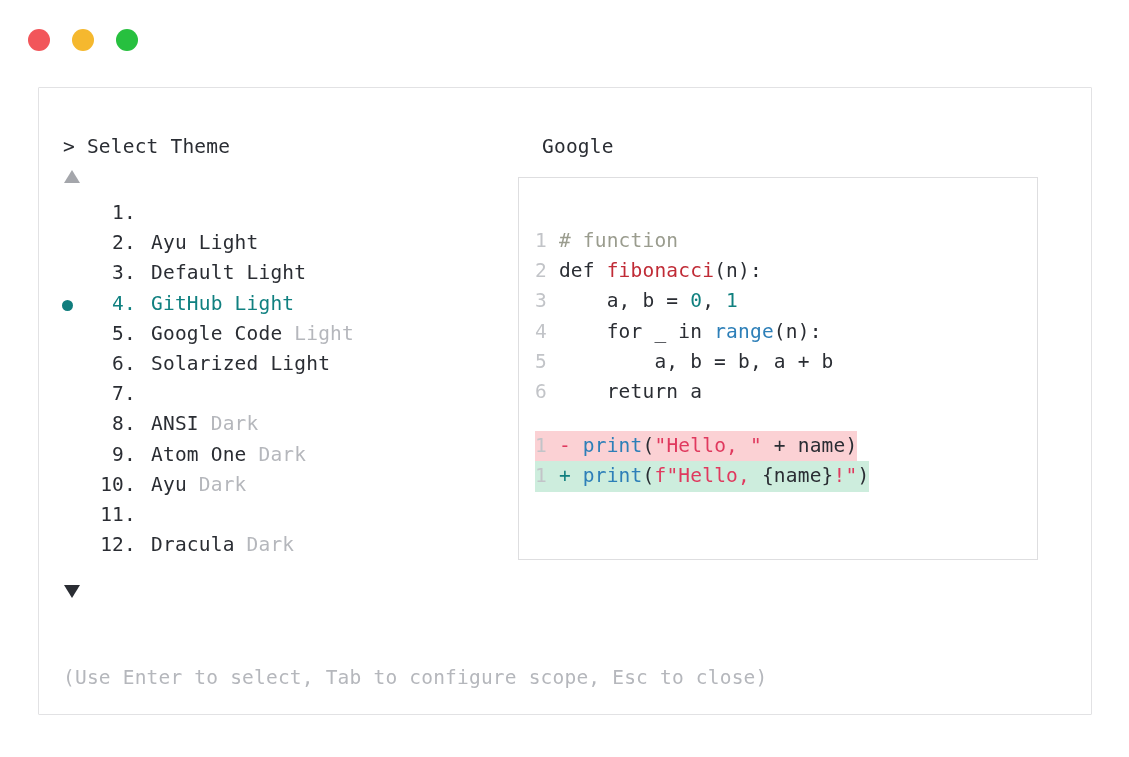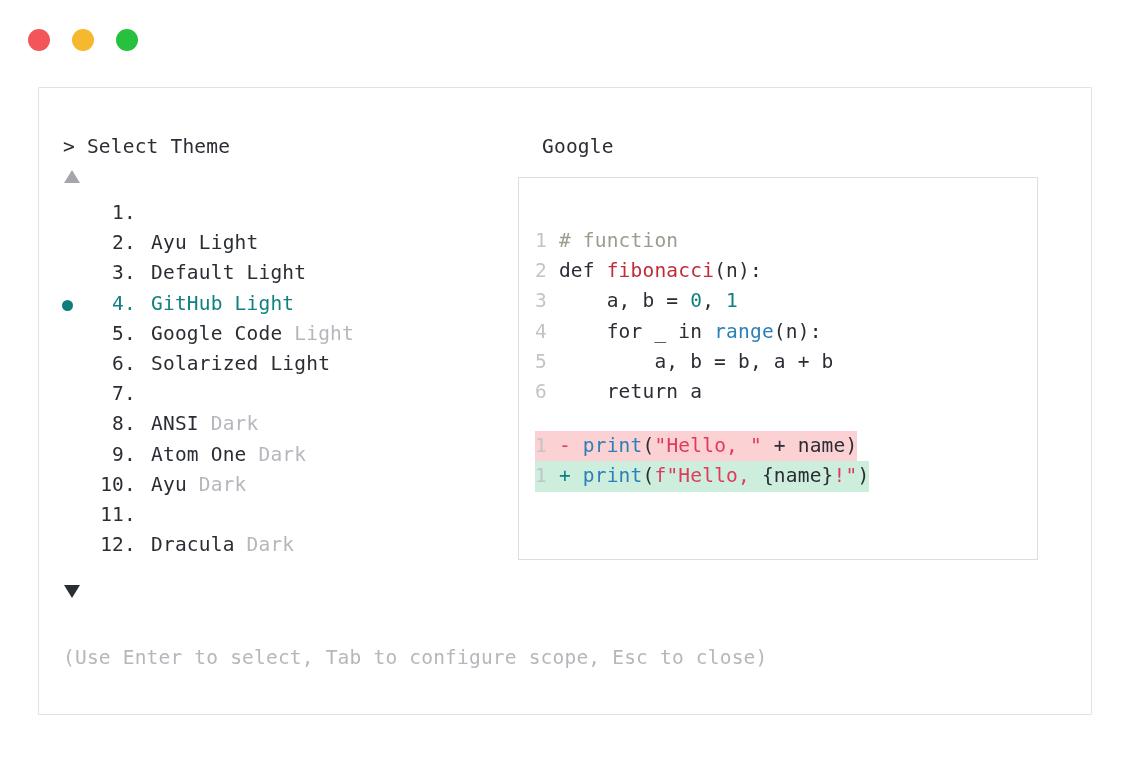--- a/index.html
+++ b/index.html
@@ -156,21 +156,21 @@
   .diff-line { display: inline-block; white-space: pre; }
   .diff-del { background: #fbd1d4; }
   .diff-add { background: #cdeddd; }
   .sign-del { color: #e0395e; }
   .sign-add { color: #10807f; }
 
   
   #hint {
     position: absolute;
     left: 24px;
-    top: 558px;
+    top: 578px;
     font-size: 19.5px;
     color: #b5b7bc;
     white-space: pre;
     letter-spacing: 0.2px;
   }
 </style>
 </head>
 <body>
 
 <div id="titlebar">

